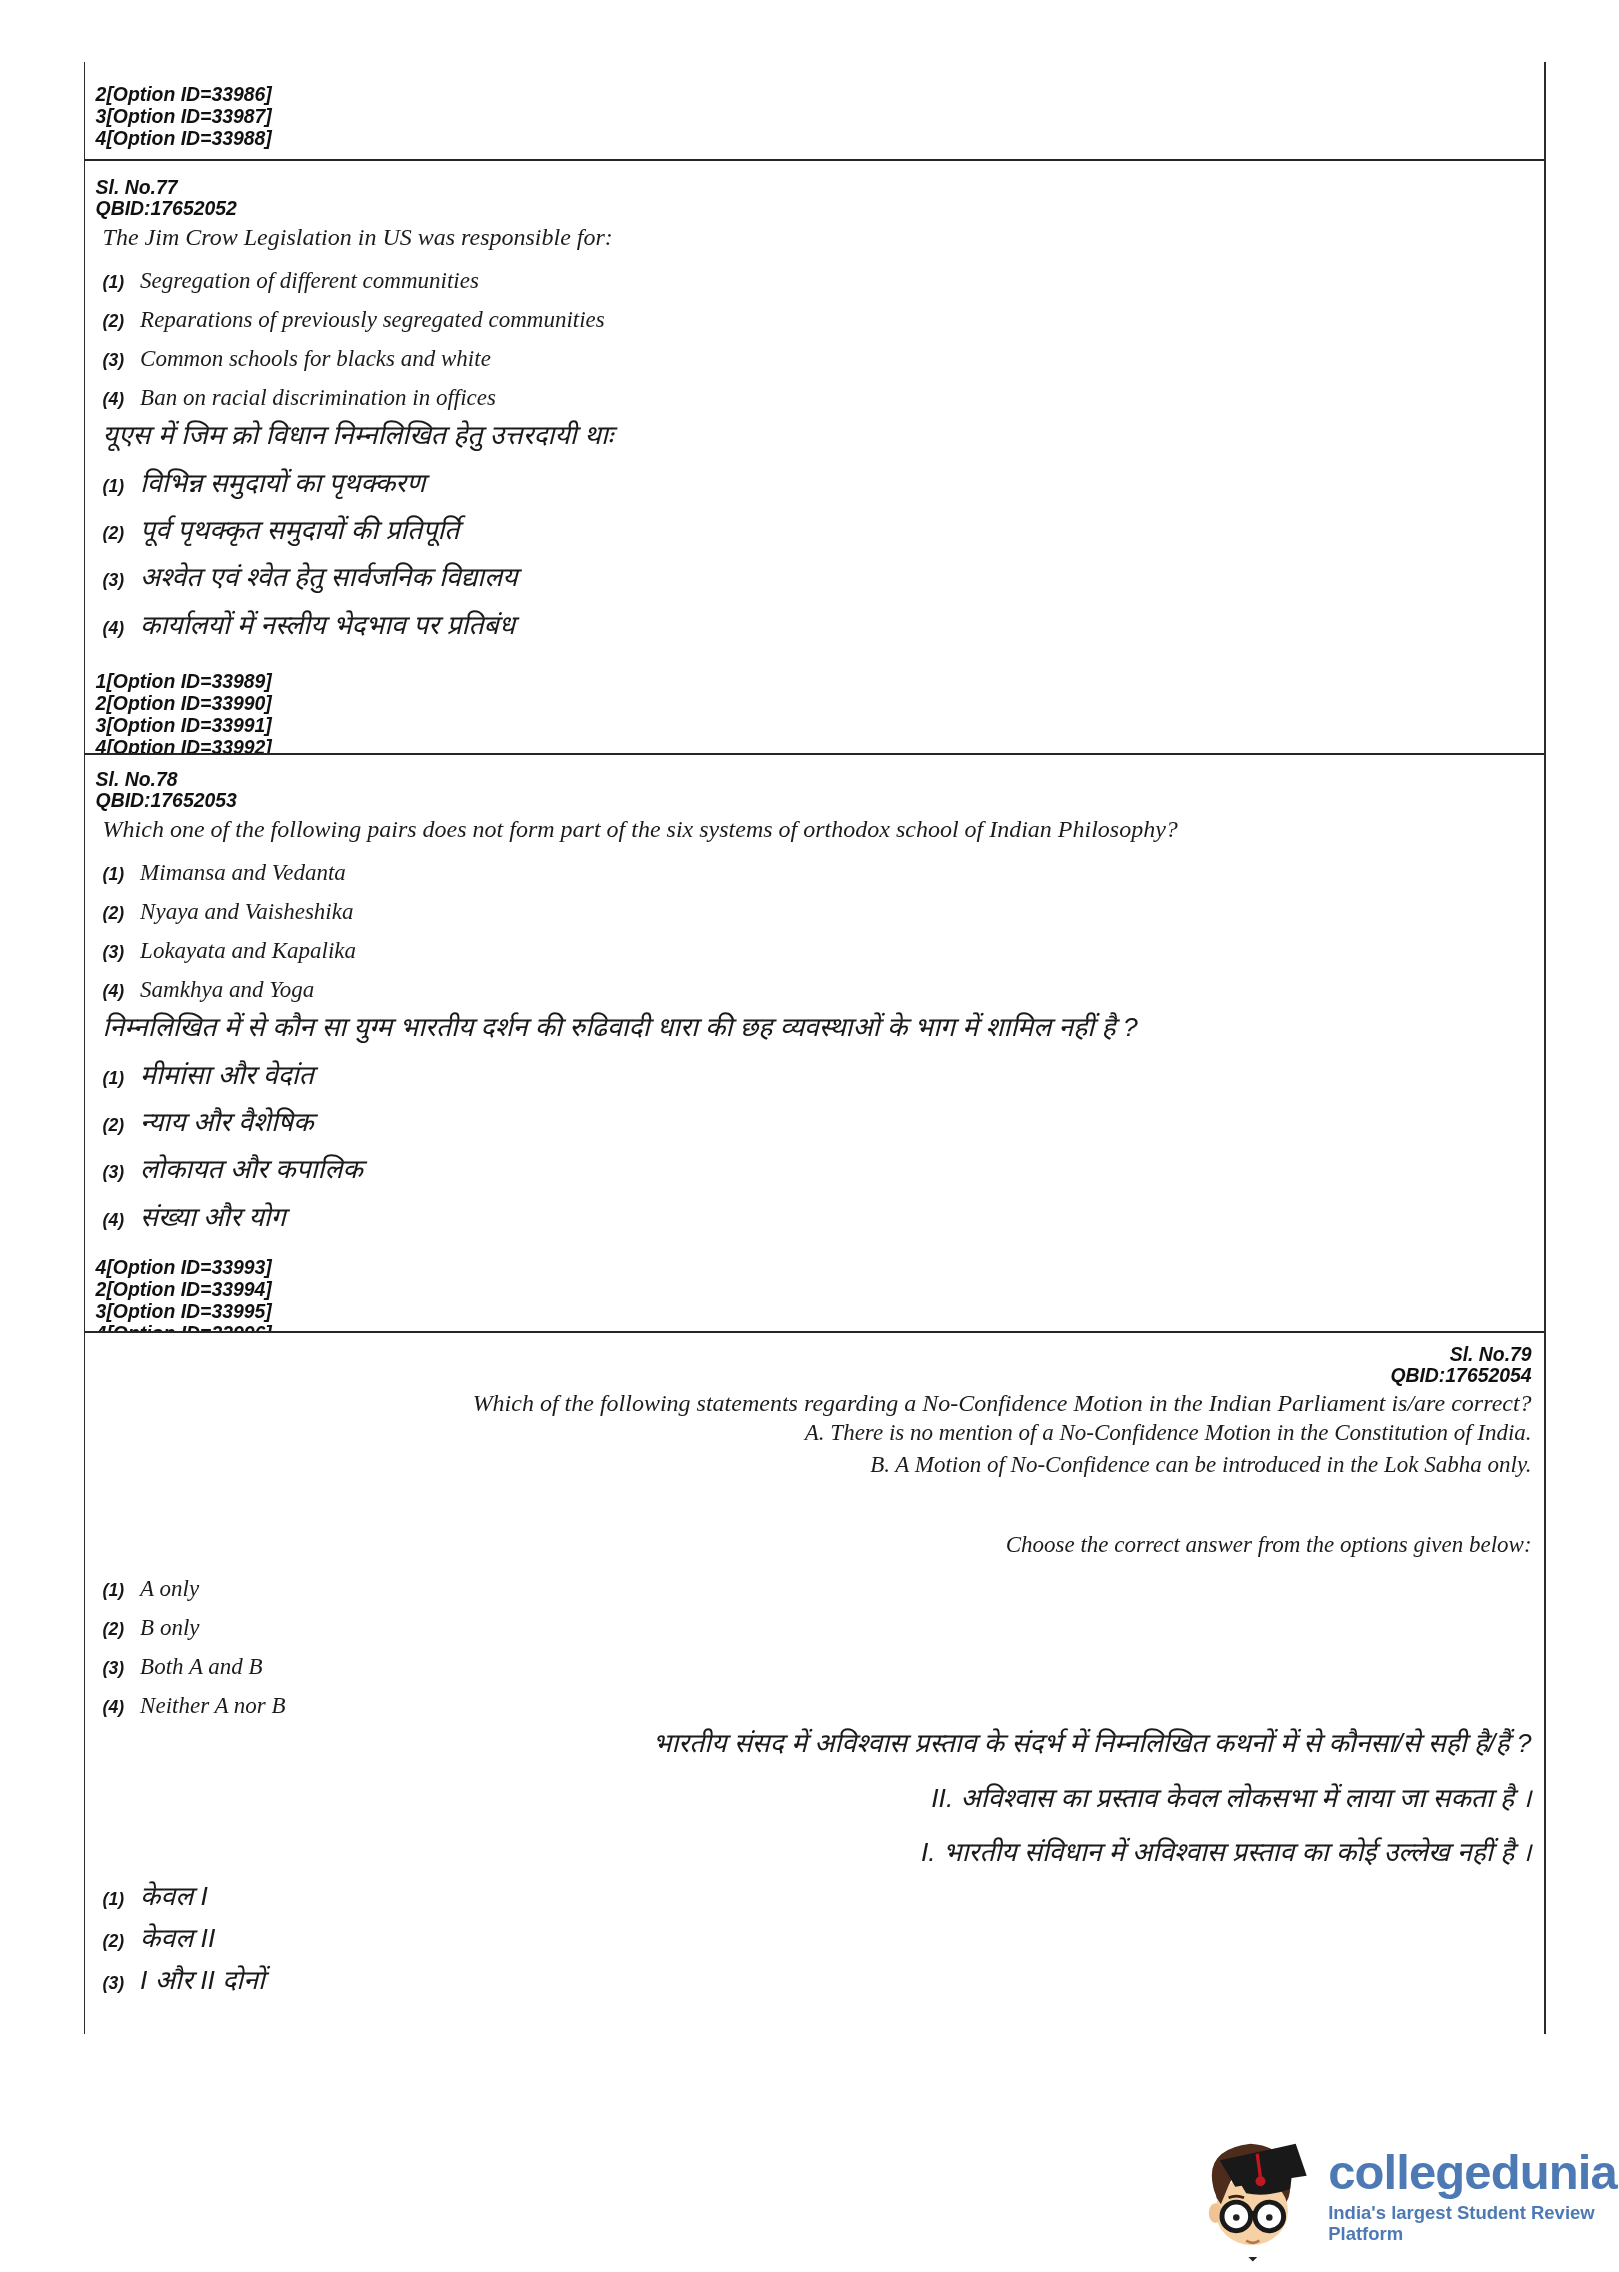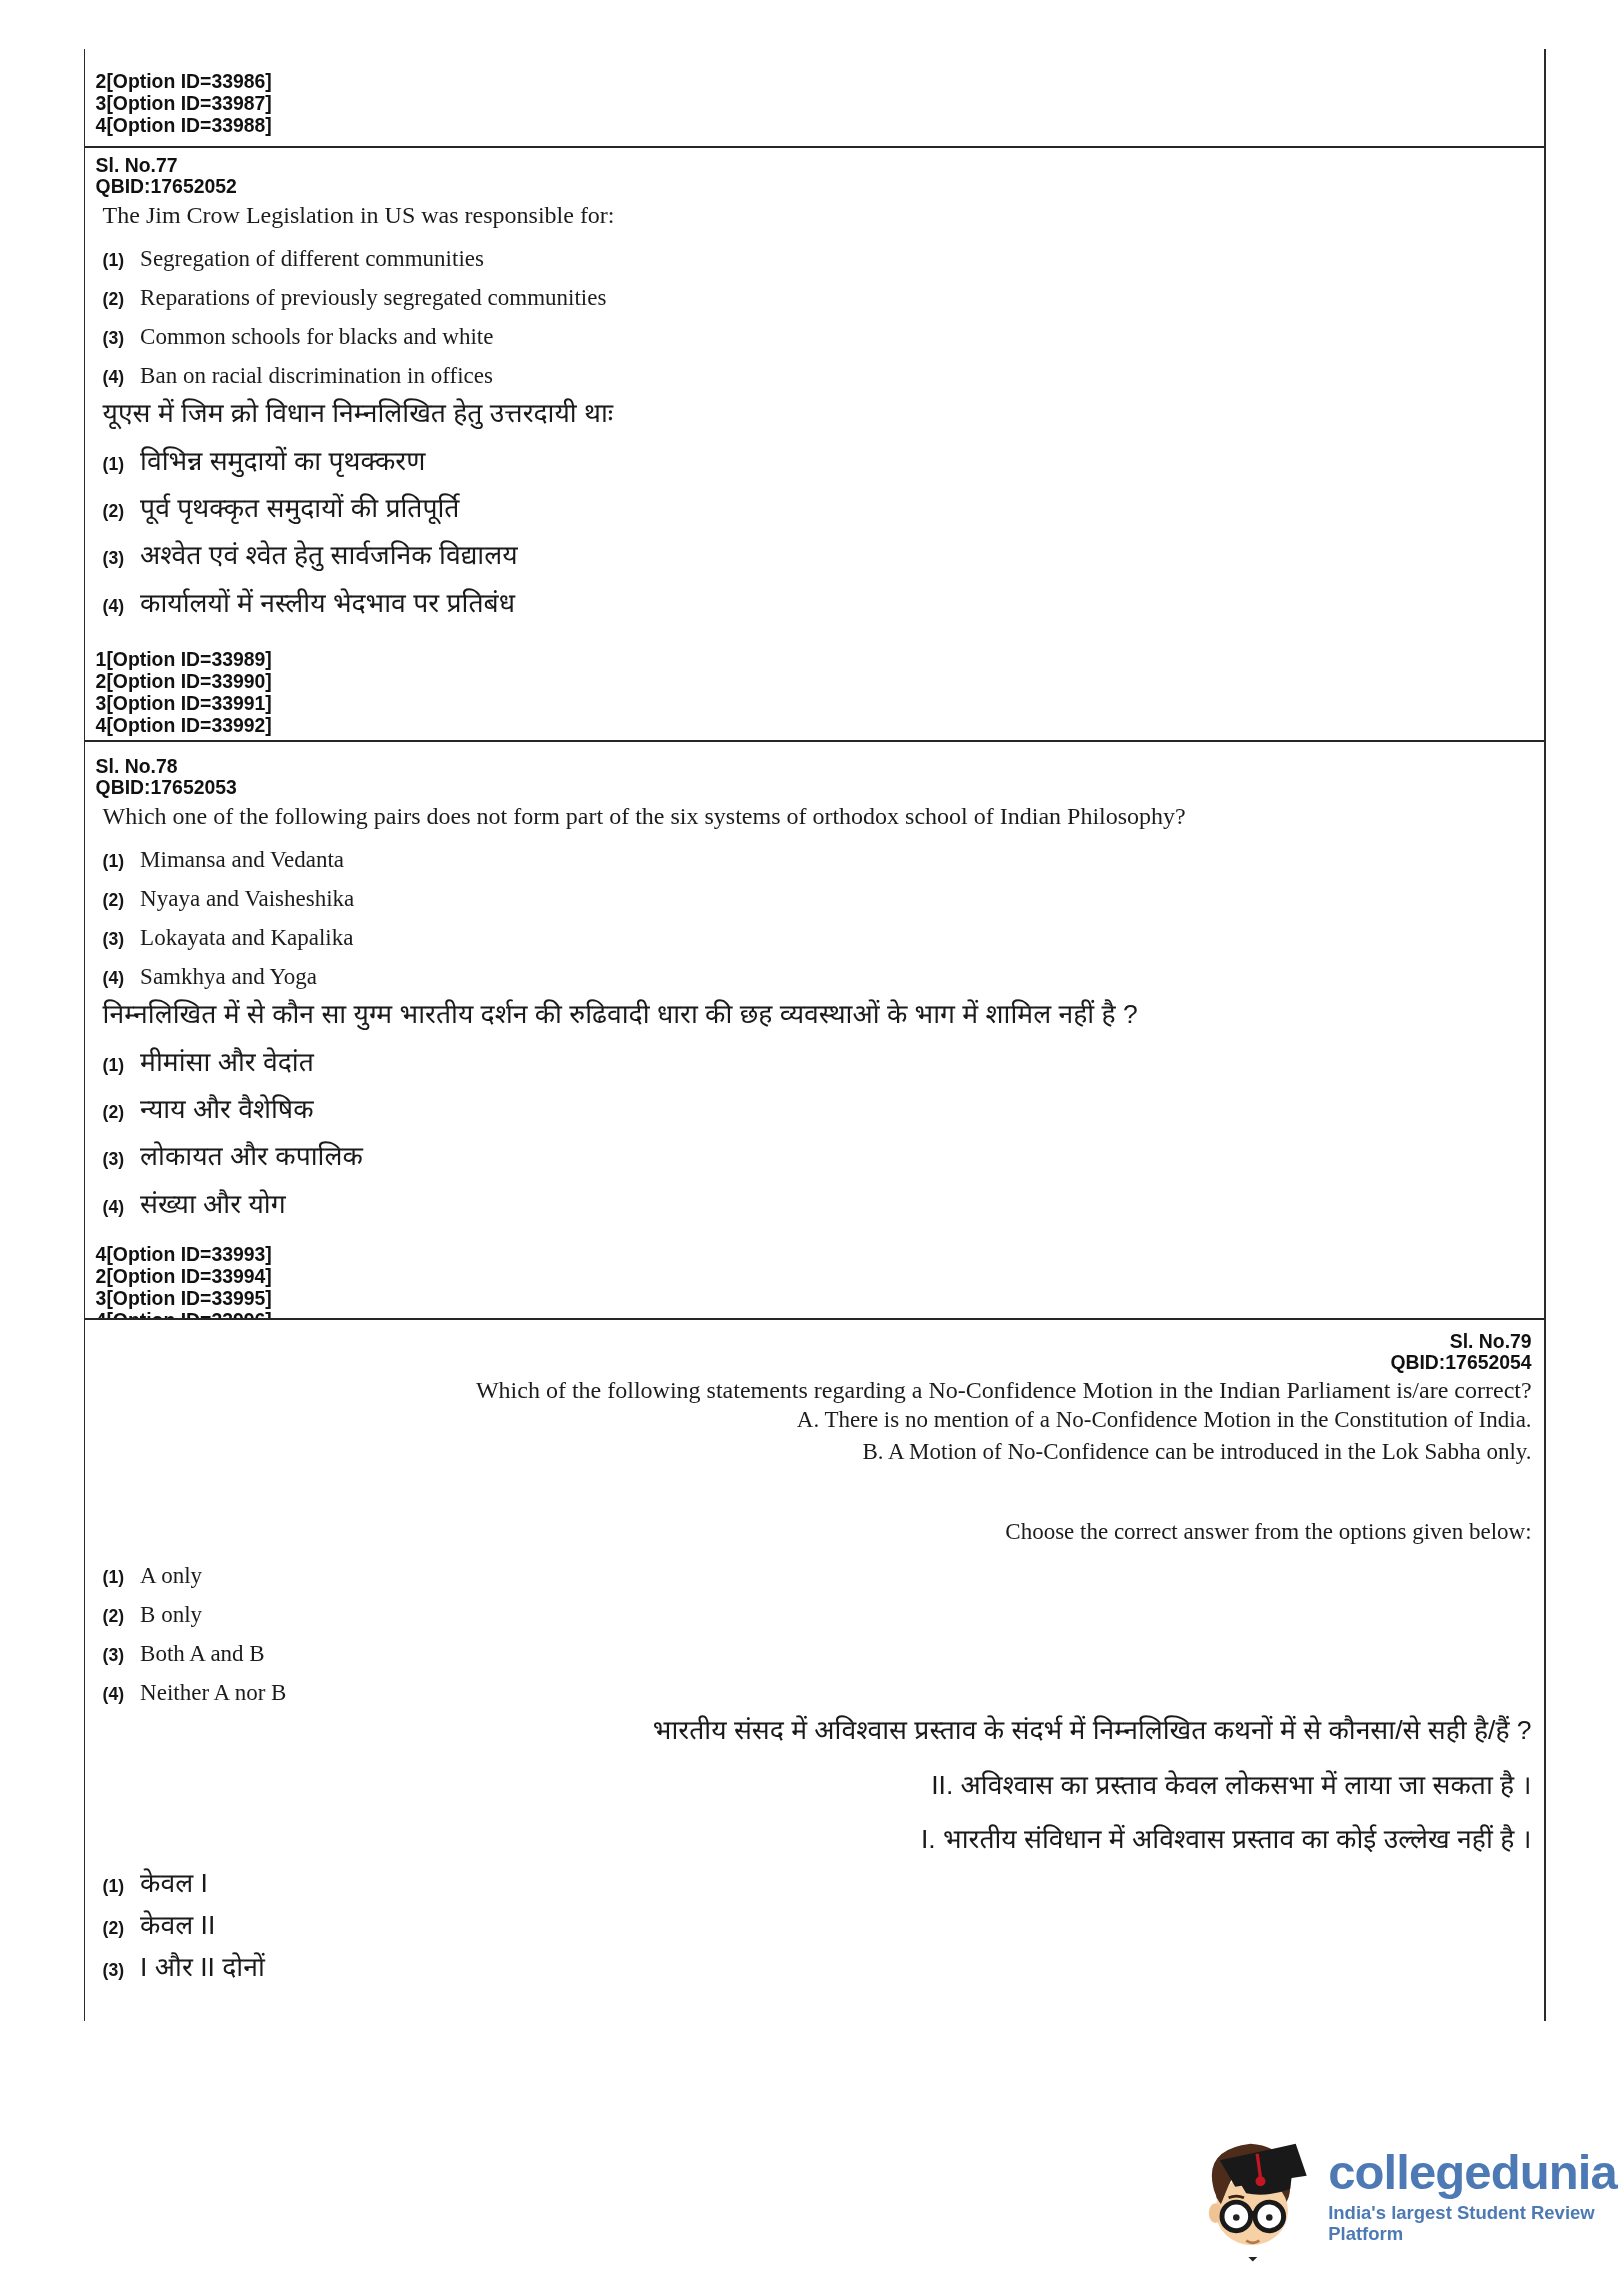--- a/index.html
+++ b/index.html
@@ -7,29 +7,30 @@
     width:1620px; height:2273px;
     position:relative;
     background:#ffffff;
     color:#161616;
     font-family:"Liberation Sans", sans-serif;
     overflow:hidden;
   }
 
   
   .sheet {
-    position:absolute; left:84px; top:49px; width:1462px;
+    position:absolute; left:84px; top:62px; width:1462px;
     border-left:1.8px solid #2b2b2b;
     border-right:2.6px solid #2b2b2b;
     box-sizing:border-box;
+    font-style:italic;
   }
   .row { box-sizing:border-box; padding:0 12.4px 0 10.6px; overflow:hidden; }
   .row + .row { border-top:2.6px solid #262626; }
   .row-prev { height:97px; padding-top:21px; }
-  .row-q77  { height:594px; padding-top:7px; }
+  .row-q77  { height:594px; padding-top:16px; }
   .row-q78  { height:578px; padding-top:14px; }
   .row-q79  { height:703px; padding-top:10.6px;text-align:right; }
 
   .meta {
     font-family:"Liberation Sans", sans-serif;
     font-weight:bold; font-size:19.4px; line-height:22px;
     color:#111;
   }
   .head .meta { line-height:21px; }
 

